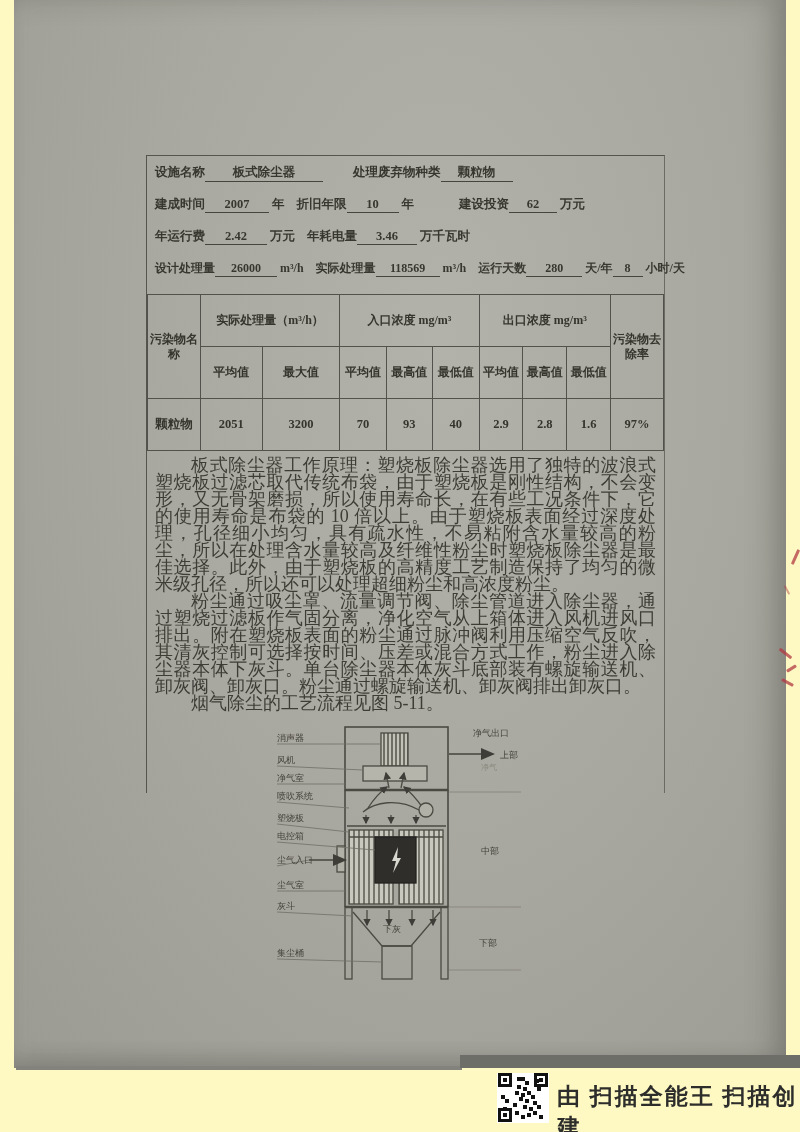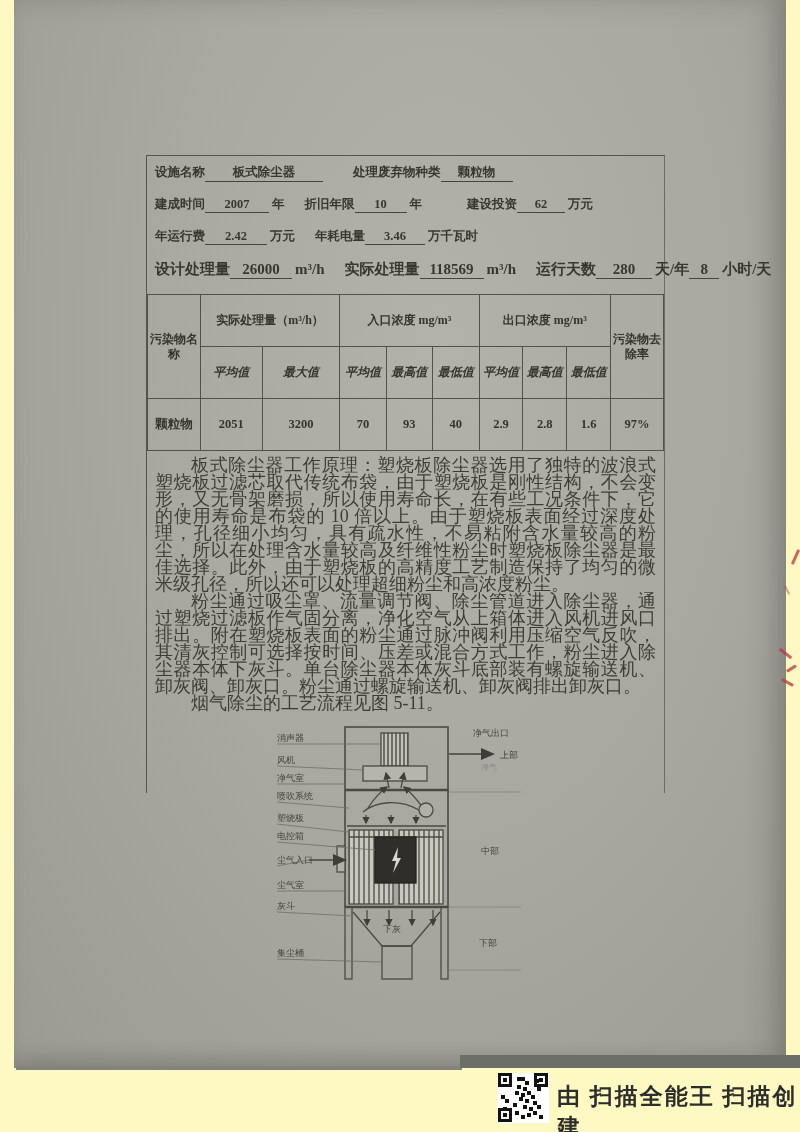--- a/index.html
+++ b/index.html
@@ -30,29 +30,29 @@
     position:absolute; left:132px; top:155px; width:519px; height:638px;
     border-top:1.6px solid #55544e; border-left:1.6px solid #55544e; border-right:1.4px solid #6b6a63;
     color:#38372f;
   }
   .inforow { display:flex; align-items:baseline; font-size:12.5px; font-weight:bold;
              padding:0 8px; height:30px; margin-top:2px; white-space:nowrap; }
   .inforow:first-child { margin-top:8px; }
   .lbl { font-weight:bold; }
   .uv { display:inline-block; text-align:center; border-bottom:1.4px solid #45443f; padding:0 8px; }
   .unit { margin-left:3px; }
-  .gap20{ margin-left:20px;} .gap30{ margin-left:30px;} .gap45{ margin-left:45px;}
+  .gap20{ margin-left:12px;} .gap30{ margin-left:30px;} .gap45{ margin-left:45px;}
 
   
   table.data { width:100%; border-collapse:collapse; margin-top:4px; font-size:12px; }
   table.data th, table.data td {
     border:1.5px solid #52514b; text-align:center; padding:17px 1px; font-weight:bold; color:#35342d;
   }
   table.data .wrapcell { width:50px; font-size:12px; line-height:15px; }
-  table.data .sub { height:26px;font-style:italic; }
+  table.data .sub { height:26px; }
   table.data td { height:21px; font-size:12.5px; }
 
   
   .paras { padding:6px 8px 0 8px; font-size:18px; line-height:17px; color:#3d3c35;
            text-align:justify; font-weight:500; }
   .paras p { margin:0; text-indent:2em; }
 
   
   .diagram { position:relative; height:282px; margin-top:8px; }
   .diagram svg { position:absolute; left:116px; top:0; }
@@ -103,21 +103,21 @@
 
       <div class="inforow">
         <span class="lbl">年运行费</span>
         <span class="uv" style="min-width:62px">2.42</span>
         <span class="unit">万元</span>
         <span class="lbl gap20">年耗电量</span>
         <span class="uv" style="min-width:60px">3.46</span>
         <span class="unit">万千瓦时</span>
       </div>
 
-      <div class="inforow" style="font-size:15px">
+      <div class="inforow" style="font-size:12px">
         <span class="lbl">设计处理量</span>
         <span class="uv" style="min-width:62px">26000</span>
         <span class="unit">m³/h</span>
         <span class="lbl gap20">实际处理量</span>
         <span class="uv" style="min-width:64px">118569</span>
         <span class="unit">m³/h</span>
         <span class="lbl gap20">运行天数</span>
         <span class="uv" style="min-width:56px">280</span>
         <span class="unit">天/年</span>
         <span class="uv" style="min-width:30px">8</span>

